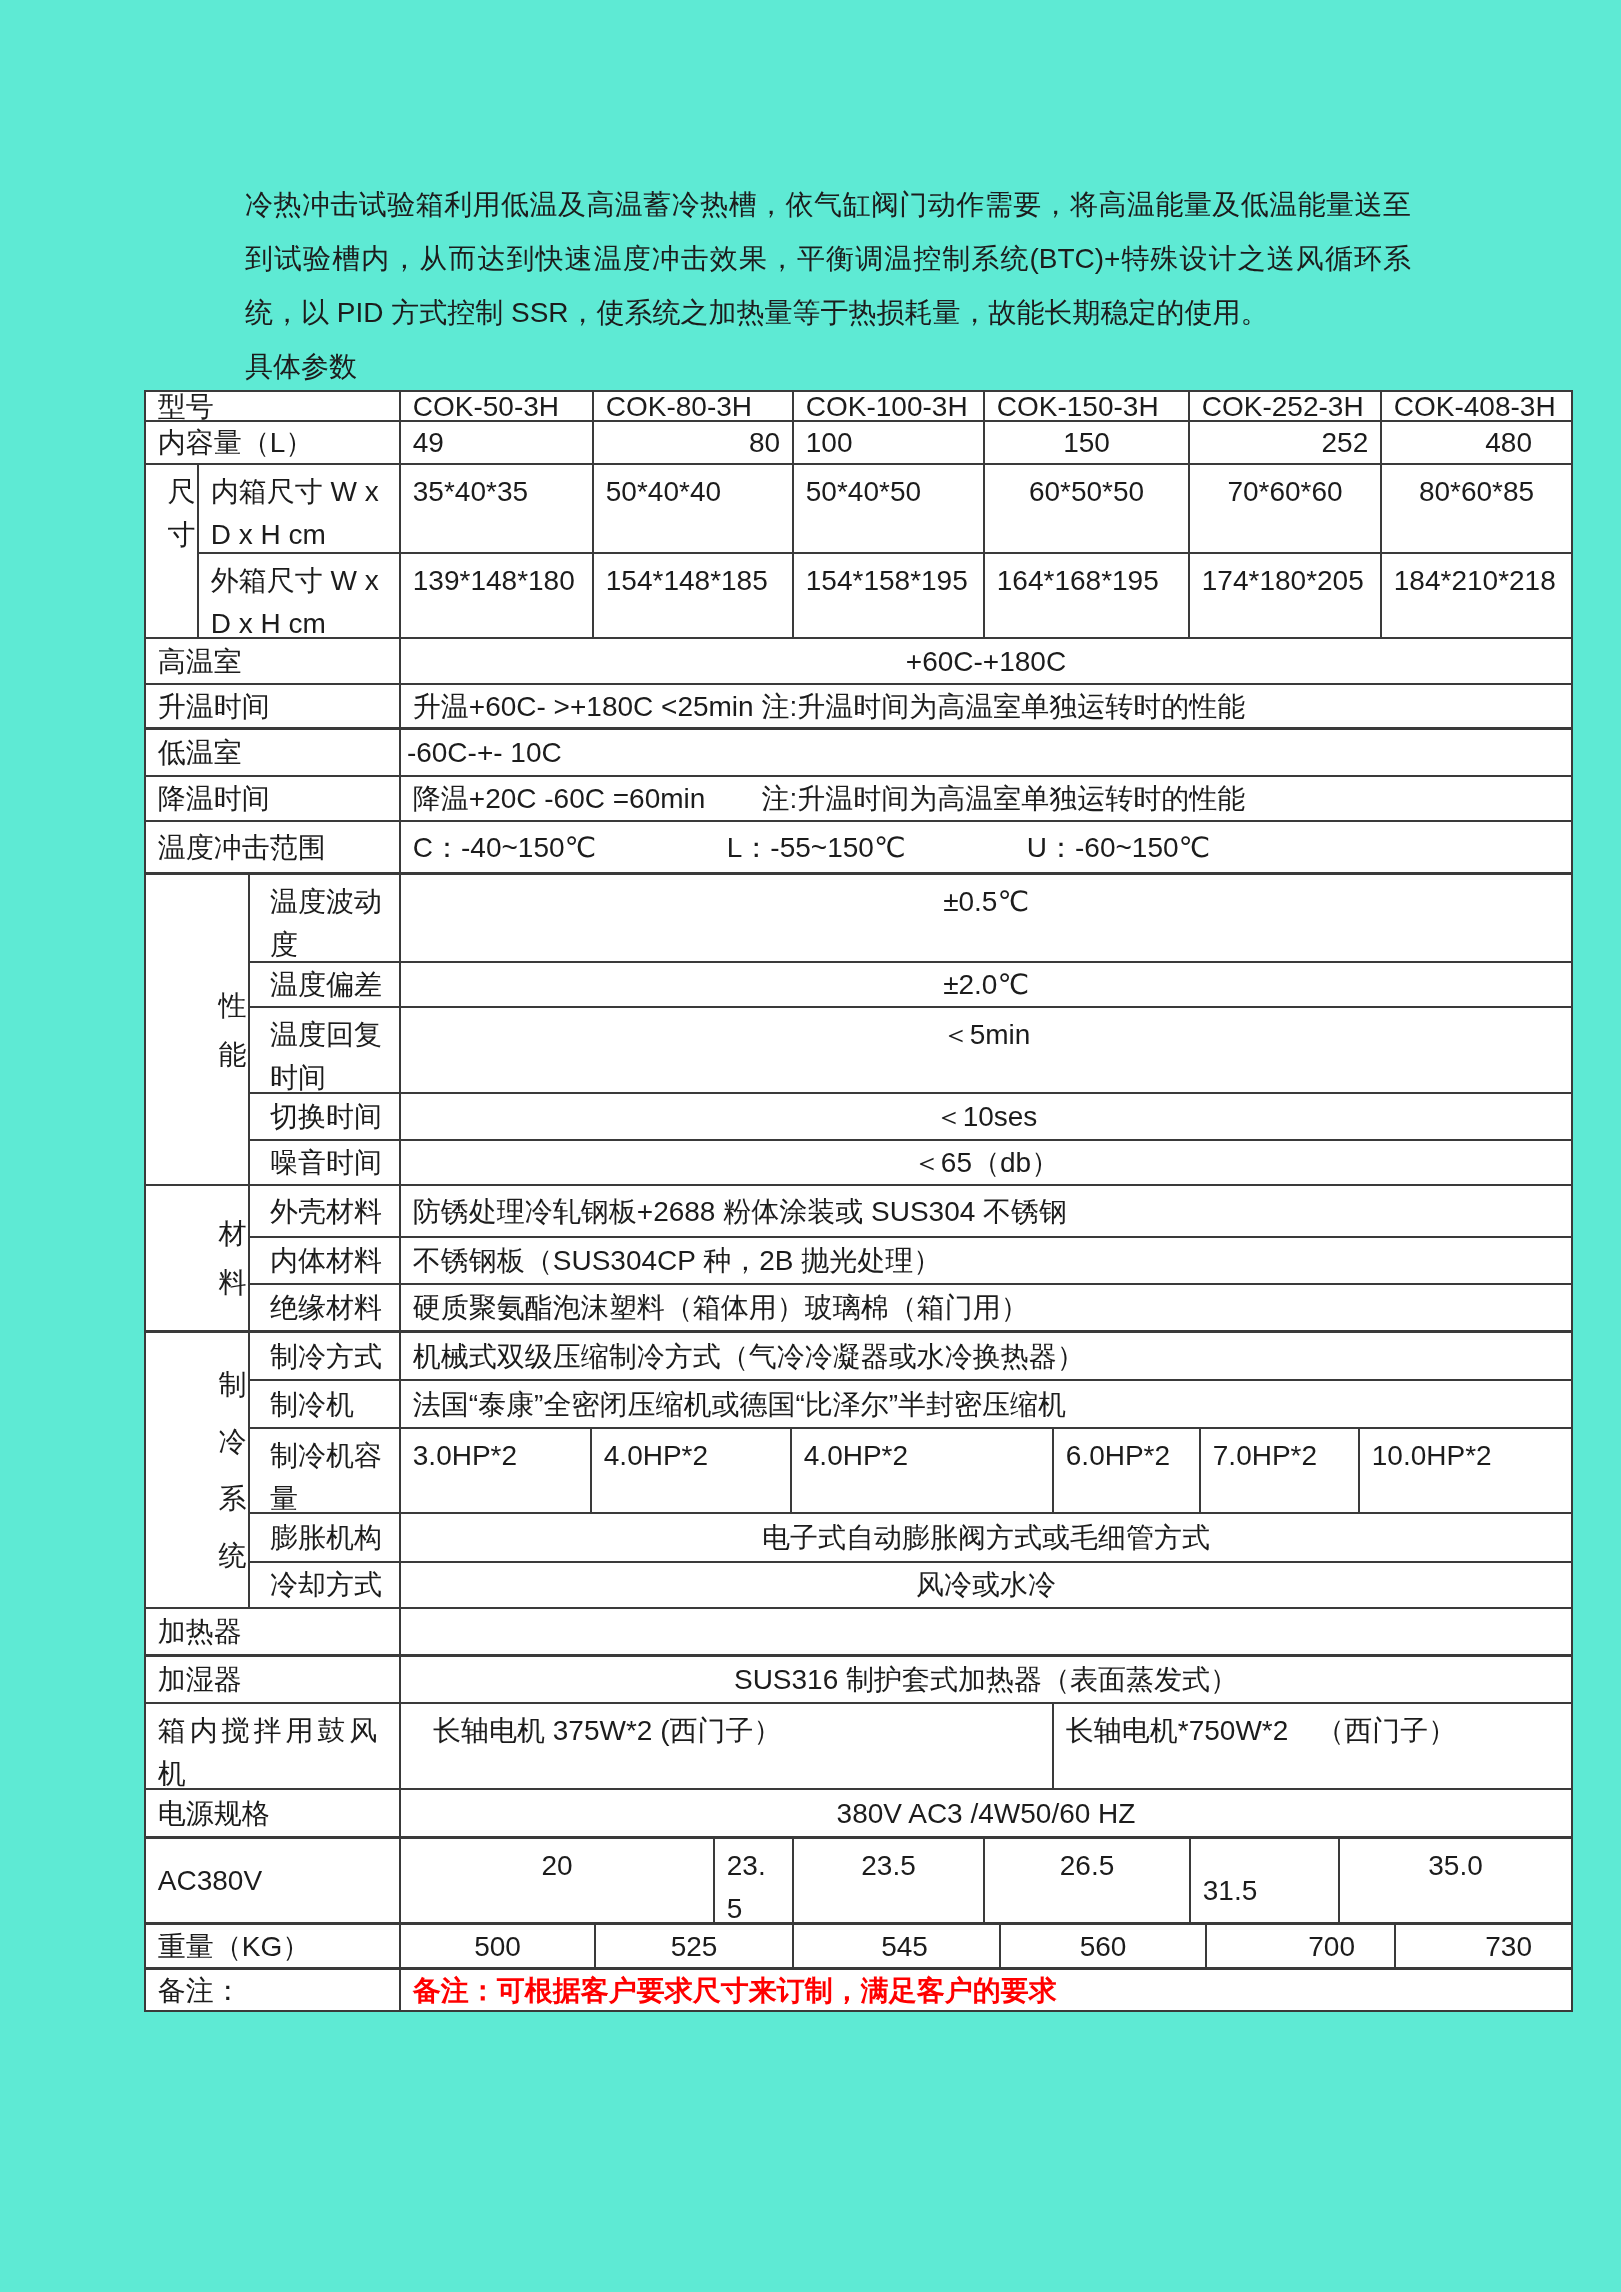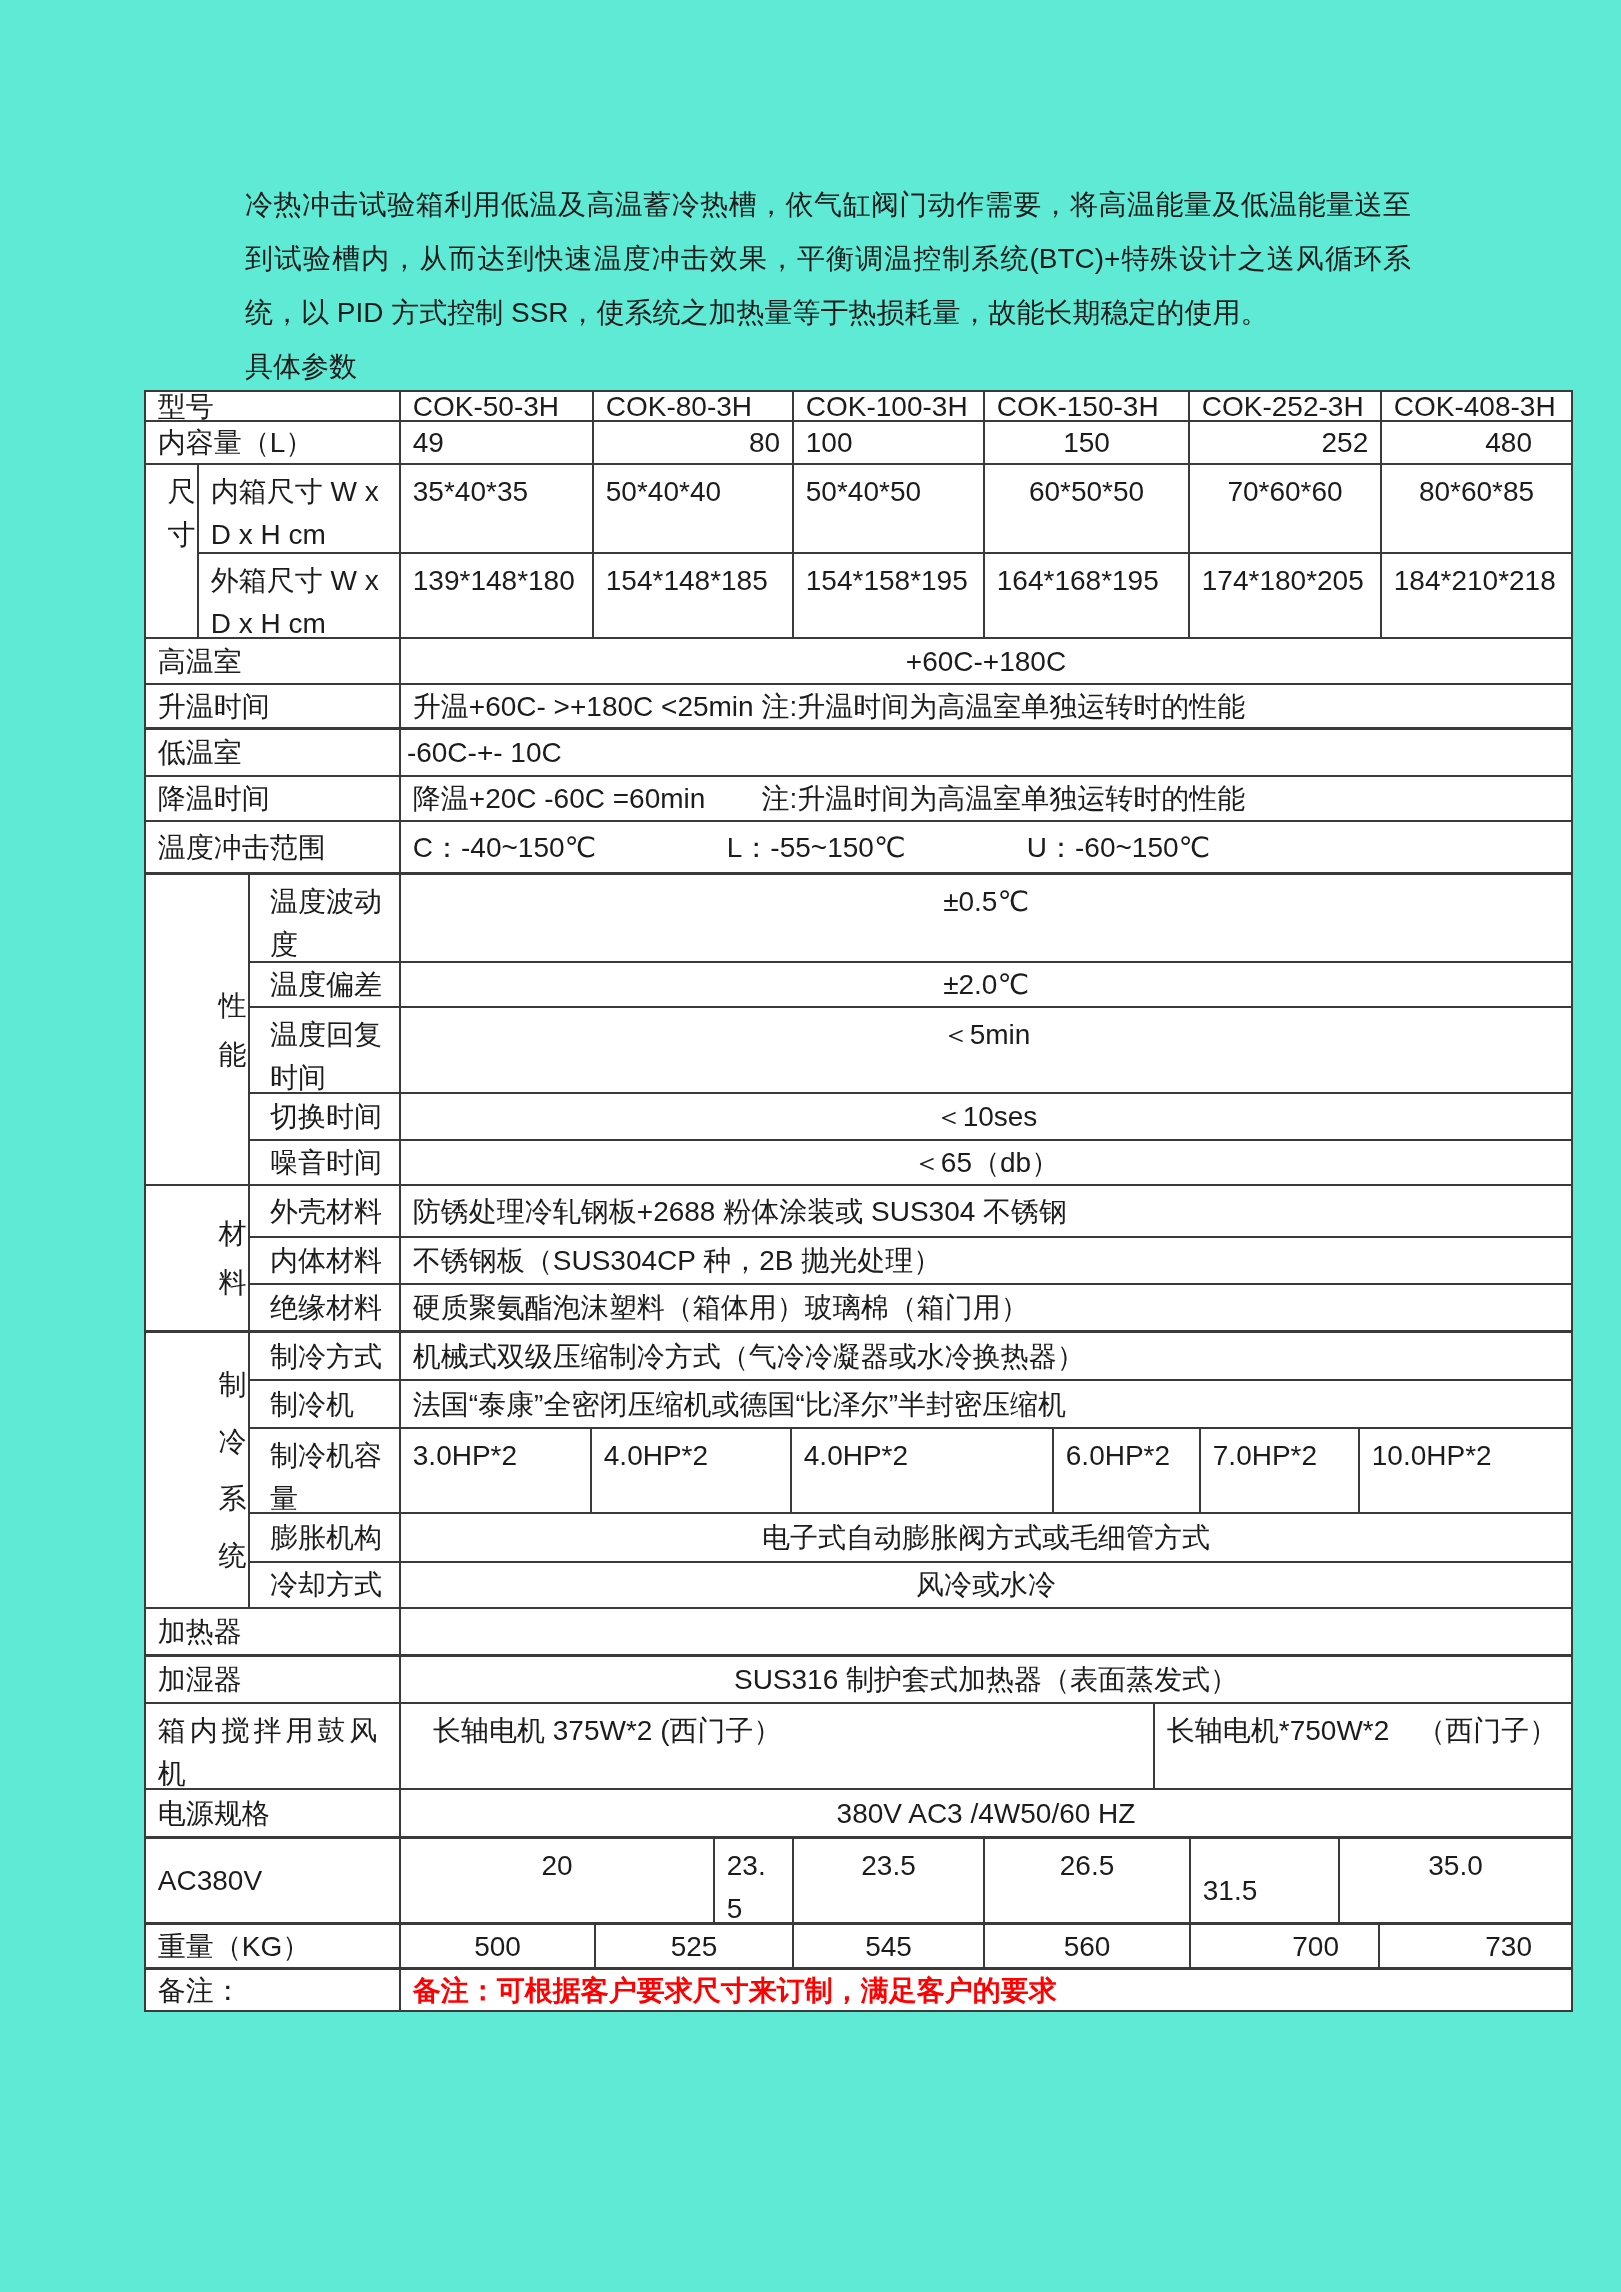--- a/index.html
+++ b/index.html
@@ -71,24 +71,24 @@
   
   .w1 { width: 193px; } .w2 { width: 200px; } .w3 { width: 191px; }
   .w4 { width: 205px; } .w5 { width: 192px; } .wx { flex: 1; }
   
   .k1 { width: 191px; } .k2 { width: 200px; } .k3 { width: 262px; }
   .k4 { width: 147px; } .k5 { width: 159px; }
   
   .a1 { width: 314px; } .a2 { width: 79px; } .a3 { width: 191px; }
   .a4 { width: 206px; } .a5 { width: 149px; }
   
-  .g1 { width: 195px; } .g2 { width: 198px; } .g3 { width: 191px; }
+  .g1 { width: 195px; } .g2 { width: 198px; } .g3 { width: 191px; margin-left: 16px; }
   .g4 { width: 206px; } .g5 { width: 189px; }
   
-  .b1 { width: 754px; padding-left: 32px; }
+  .b1 { width: 653px; padding-left: 32px; }
 
   .section-cell {
     box-sizing: border-box;
     width: 104px;
     border-right: 2px solid #3a3a3a;
     display: flex;
     justify-content: flex-end;
     align-items: center;
     overflow: hidden;
   }

